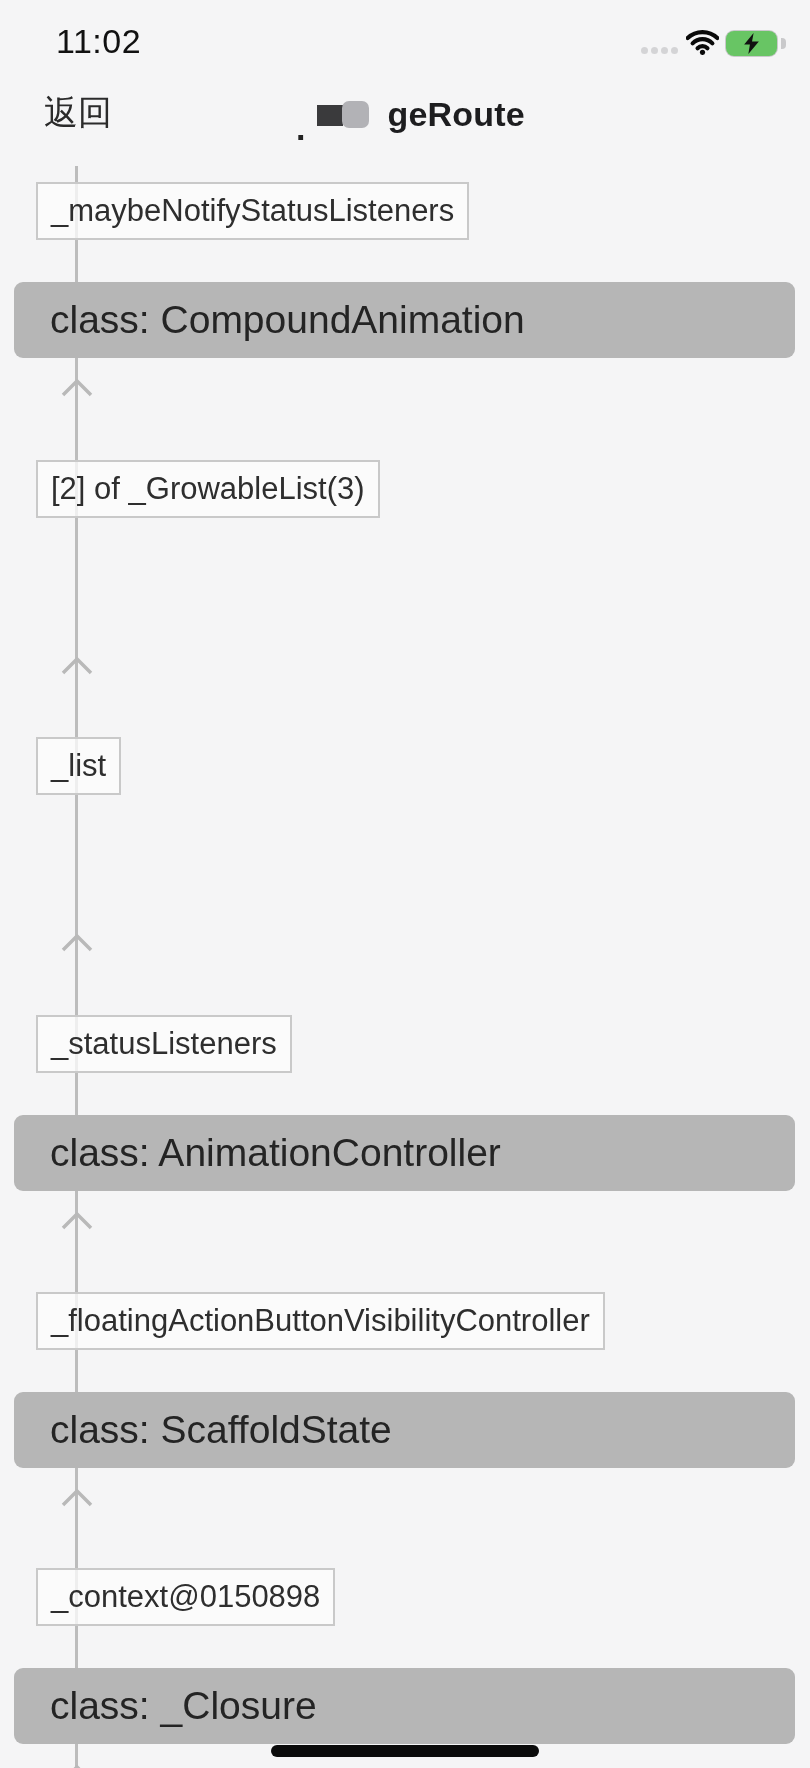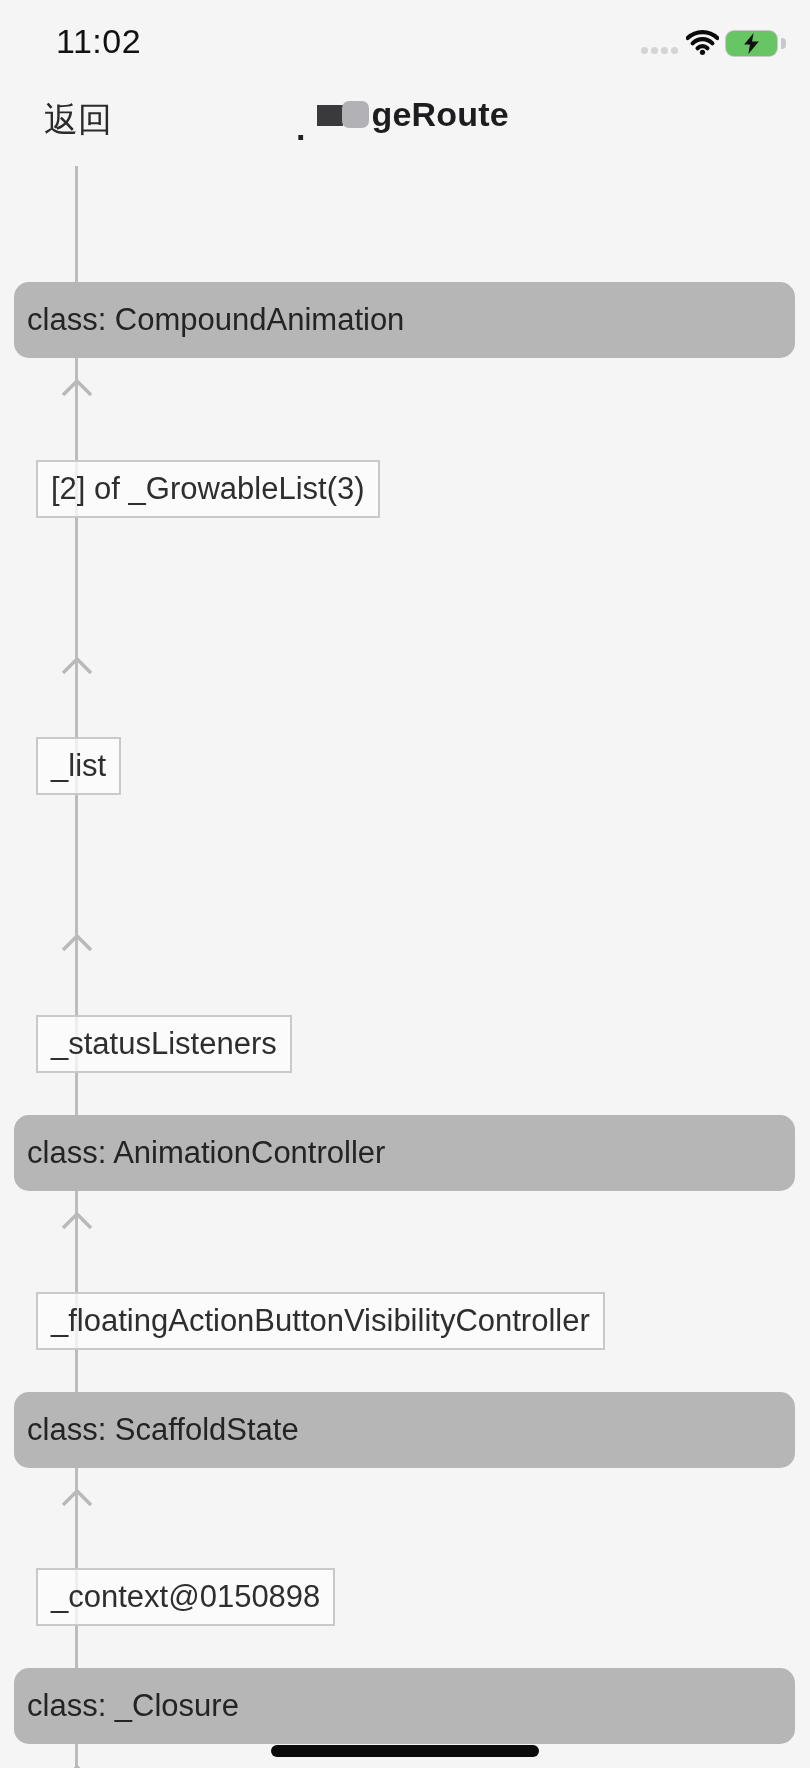--- a/index.html
+++ b/index.html
@@ -28,54 +28,54 @@
     display:flex;align-items:center;justify-content:center;
   }
   .battery-nub{
     position:absolute;left:781px;top:38px;width:5px;height:11px;
     background:#c9c9cb;border-radius:0 4px 4px 0;
   }
 
   
   .navbar{position:absolute;top:82px;left:0;width:810px;height:78px;}
   .back-btn{
-    position:absolute;left:44px;top:15px;
+    position:absolute;left:44px;top:8px;
     font-size:34px;color:#2b2b2b;line-height:44px;
   }
   .nav-title{
     position:absolute;left:296px;top:8px;height:48px;
     display:flex;align-items:center;
   }
   .title-dot{font-size:34px;font-weight:700;color:#222;align-self:flex-end;line-height:20px;margin-right:12px;}
   .redact-dark{width:26px;height:21px;background:#3a3a3c;margin-top:2px;}
   .redact-light{width:27px;height:27px;background:#b2b2b6;border-radius:7px;margin-left:-1px;}
-  .title-text{font-size:34px;font-weight:700;color:#1d1d1f;margin-left:2px;letter-spacing:.2px;}
+  .title-text{font-size:34px;font-weight:700;color:#1d1d1f;margin-left:18px;letter-spacing:.2px;}
 
   
   .connector-line{
     position:absolute;left:75px;top:166px;width:3px;height:1602px;
     background:#bcbcbc;z-index:1;
   }
   .group{position:absolute;left:0;width:810px;height:278px;}
   .field-box{
     position:absolute;top:0;left:36px;height:58px;
     background:rgba(253,253,253,0.78);
     border:2px solid #c9c9c9;
     display:flex;align-items:center;
     padding:0 13px;width:max-content;max-width:730px;
     box-sizing:border-box;
     font-size:31px;color:#2e2e2e;white-space:nowrap;
     z-index:2;
   }
   .class-box{
     position:absolute;top:100px;left:14px;width:781px;height:76px;
-    background:#b6b6b6;border-radius:15px;
+    background:#b6b6b6;border-radius:9px;
     display:flex;align-items:center;
-    padding-left:13px;box-sizing:border-box;
-    font-size:31px;color:#242424;white-space:nowrap;
+    padding-left:36px;box-sizing:border-box;
+    font-size:39px;color:#242424;white-space:nowrap;
     z-index:2;
   }
   .chevron{position:absolute;left:60px;top:196px;z-index:1;}
 
   
   .home-indicator{
     position:absolute;left:271px;top:1745px;width:268px;height:12px;
     background:#0b0b0b;border-radius:7px;z-index:5;
   }
 </style>
@@ -112,20 +112,21 @@
     <span class="title-dot">.</span>
     <span class="redact-dark"></span>
     <span class="redact-light"></span>
     <span class="title-text">geRoute</span>
   </div>
 </div>
 
 <div class="connector-line"></div>
 
 <div class="group" style="top:182px">
+  <div class="field-box">_maybeNotifyStatusListeners</div>
   <div class="class-box">class: CompoundAnimation</div>
   <svg class="chevron" width="34" height="20" viewBox="0 0 34 20">
     <polyline points="3,17 17,3 31,17" stroke="#b9b9b9" stroke-width="3.5" fill="none"></polyline>
   </svg>
 </div>
 
 <div class="group" style="top:460px">
   <div class="field-box">[2] of _GrowableList(3)</div>
   <svg class="chevron" width="34" height="20" viewBox="0 0 34 20">
     <polyline points="3,17 17,3 31,17" stroke="#b9b9b9" stroke-width="3.5" fill="none"></polyline>

